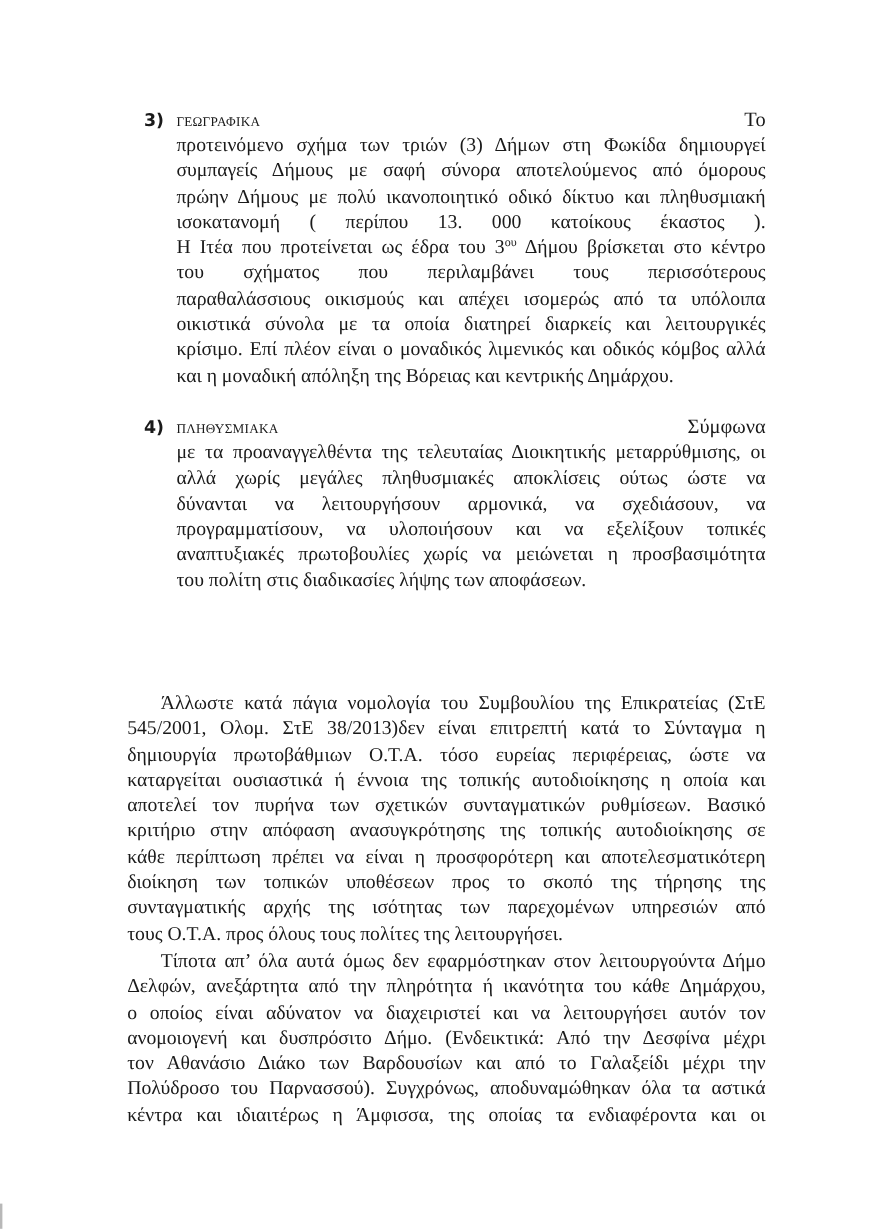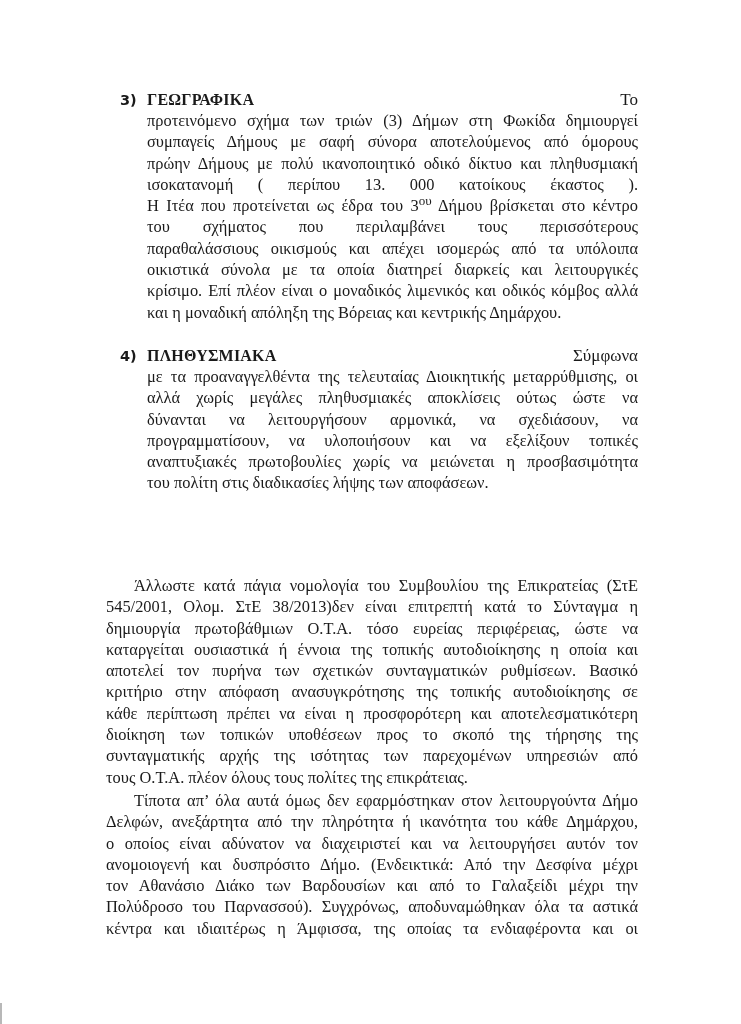--- a/index.html
+++ b/index.html
@@ -3,30 +3,30 @@
 <meta charset="utf-8">
 <style>
   html, body { margin: 0; padding: 0; background: #ffffff; }
   body { width: 741px; height: 1024px; position: relative; overflow: hidden;
          font-family: "Liberation Serif", "DejaVu Serif", serif; color: #1a1a1a; }
   .page { position: absolute; left: 0; top: 0; width: 741px; height: 1024px; background: #fff; }
   .section { position: absolute; left: 120px; width: 518px; }
   .sec-head { display: flex; justify-content: space-between; align-items: baseline;
               font-size: 16.4px; line-height: 21px; height: 21px; }
   .sec-num { font-weight: bold; font-family: "DejaVu Sans", sans-serif; font-size: 14.5px; width: 27px; display:inline-block; }
-  .sec-title { font-weight: bold; font-size: 16px; letter-spacing: 0.2px; }
+  .sec-title { font-weight: normal; font-size: 11px; letter-spacing: 0.2px; }
   .sec-left { display: flex; align-items: baseline; }
   .sec-lead { font-size: 17px; }
   .sec-body { margin-left: 27px; }
   .line { font-size: 16.4px; line-height: 21.3px; height: 21.3px; white-space: nowrap;
           text-align: justify; text-align-last: justify; }
   .line.last { text-align-last: left; }
   .para { position: absolute; left: 106px; width: 532px; }
   .para .line.first { padding-left: 28px; margin-top: 36px; }
-  sup { font-size: 13px; vertical-align: 6px; line-height: 0; }
+  sup { font-size: 10px; vertical-align: 6px; line-height: 0; }
   .scan-mark { position: absolute; left: 0; top: 1003px; width: 2px; height: 21px; background: #b8b8b8; }
 </style>
 </head>
 <body>
 
 <div class="page">
 
   <div class="section" style="top:89px;">
     <div class="sec-head">
       <span class="sec-left">
@@ -70,21 +70,21 @@
   <div class="para" style="top:539px;">
     <div class="line first">Άλλωστε κατά πάγια νομολογία του Συμβουλίου της Επικρατείας (ΣτΕ</div>
     <div class="line">545/2001, Ολομ. ΣτΕ 38/2013)δεν είναι επιτρεπτή κατά το Σύνταγμα η</div>
     <div class="line">δημιουργία πρωτοβάθμιων Ο.Τ.Α. τόσο ευρείας περιφέρειας, ώστε να</div>
     <div class="line">καταργείται ουσιαστικά ή έννοια της τοπικής αυτοδιοίκησης η οποία και</div>
     <div class="line">αποτελεί τον πυρήνα  των σχετικών συνταγματικών ρυθμίσεων. Βασικό</div>
     <div class="line">κριτήριο στην απόφαση ανασυγκρότησης της τοπικής αυτοδιοίκησης σε</div>
     <div class="line">κάθε περίπτωση πρέπει να είναι η προσφορότερη και αποτελεσματικότερη</div>
     <div class="line">διοίκηση των τοπικών υποθέσεων προς το σκοπό της τήρησης της</div>
     <div class="line">συνταγματικής αρχής της ισότητας  των παρεχομένων υπηρεσιών από</div>
-    <div class="line last">τους Ο.Τ.Α. πλέον όλους τους πολίτες της επικράτειας.</div>
+    <div class="line last">τους Ο.Τ.Α. προς όλους τους πολίτες της λειτουργήσει.</div>
   </div>
 
   <div class="para" style="top:754px;">
     <div class="line first">Τίποτα απ’ όλα αυτά όμως δεν εφαρμόστηκαν στον λειτουργούντα Δήμο</div>
     <div class="line">Δελφών, ανεξάρτητα από την πληρότητα ή ικανότητα του κάθε Δημάρχου,</div>
     <div class="line">ο οποίος είναι αδύνατον να διαχειριστεί και να λειτουργήσει αυτόν τον</div>
     <div class="line">ανομοιογενή και δυσπρόσιτο Δήμο. (Ενδεικτικά:  Από την Δεσφίνα μέχρι</div>
     <div class="line">τον Αθανάσιο Διάκο των Βαρδουσίων  και από το Γαλαξείδι μέχρι την</div>
     <div class="line">Πολύδροσο του Παρνασσού). Συγχρόνως, αποδυναμώθηκαν όλα τα αστικά</div>
     <div class="line">κέντρα και ιδιαιτέρως η Άμφισσα,  της οποίας τα ενδιαφέροντα και οι</div>

